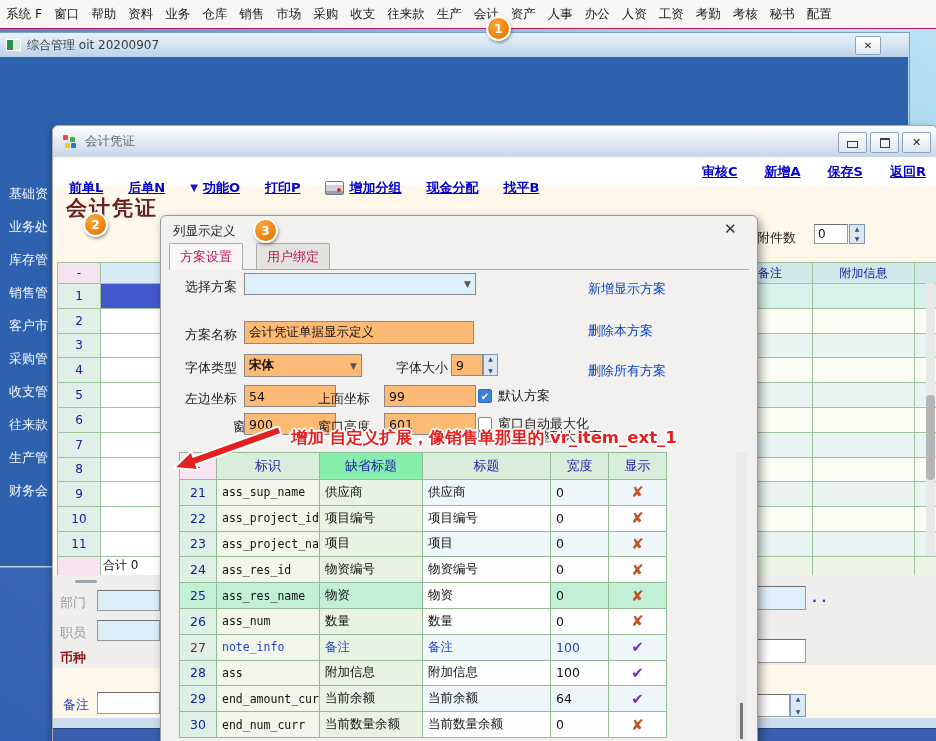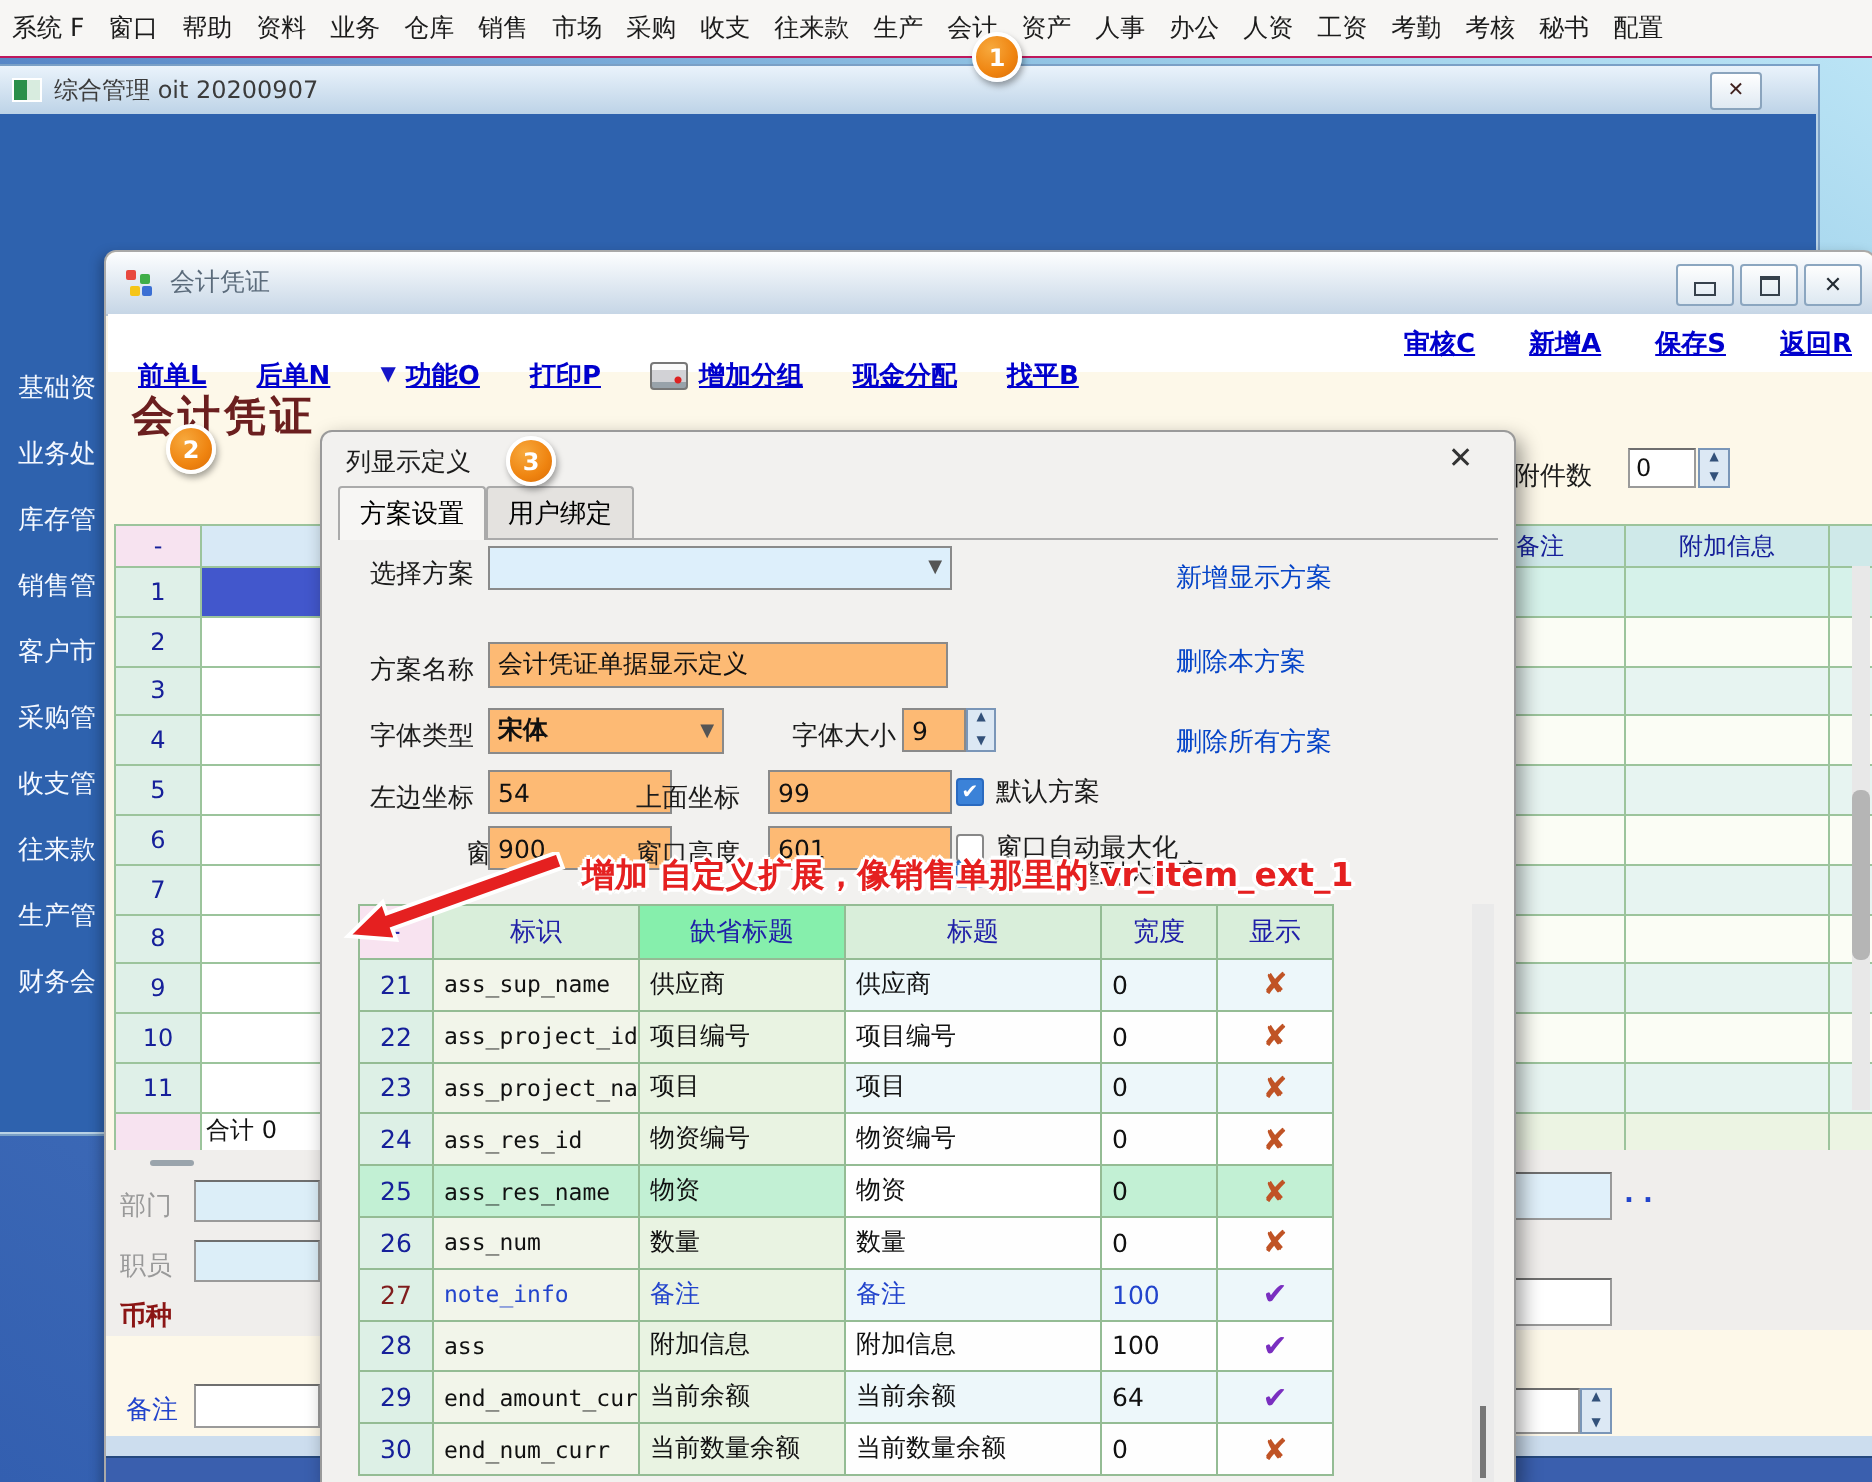--- a/index.html
+++ b/index.html
@@ -93,21 +93,21 @@
         align-items:center;justify-content:space-between;z-index:4;padding:1px 0;}
   .spin span{font-size:6px;line-height:6px;color:#33517a;}
 
   
   #dialog{left:160px;top:215px;width:596px;height:526px;background:#f2f1ef;border:1px solid #9a9a9a;
           border-radius:6px 6px 0 0;box-shadow:3px 4px 10px rgba(0,0,0,.4);z-index:5;}
   #dialog *{box-sizing:border-box;}
   #dlg-title{position:absolute;left:12px;top:7px;font-size:12.5px;color:#1b1b1b;}
   #dlg-close{position:absolute;left:563px;top:4px;font-size:15px;color:#333;cursor:pointer;}
   #tabstrip{position:absolute;left:8px;top:27px;width:580px;height:27px;border-bottom:1px solid #aaa;display:flex;align-items:flex-end;}
-  .tab{font-size:13px;padding:4px 10px 3px 10px;border:1px solid #aaa;border-bottom:none;margin-right:0;color:#000000;
+  .tab{font-size:13px;padding:4px 10px 3px 10px;border:1px solid #aaa;border-bottom:none;margin-right:13px;color:#be185d;
        background:#e4e2df;border-radius:2px 2px 0 0;}
   .tab.active{background:#f7f6f4;position:relative;top:1px;padding-bottom:4px;}
   .dlabel{position:absolute;font-size:13px;color:#1c1c1c;white-space:nowrap;}
   .dinput{position:absolute;border:1px solid #8a8a8a;background:#fdba74;font-size:12.5px;display:flex;
           align-items:center;padding:0 4px;color:#111;}
   .combo{background:#ddeffb;}
   .combo .arr,.combo2 .arr{margin-left:auto;color:#555;font-size:9px;}
   .dlink{position:absolute;left:427px;font-size:13px;color:#0645c8;white-space:nowrap;cursor:pointer;}
   .cbrow{position:absolute;display:flex;align-items:center;gap:6px;}
   .cbox{width:14px;height:14px;border:1px solid #888;background:#fff;display:flex;align-items:center;justify-content:center;

